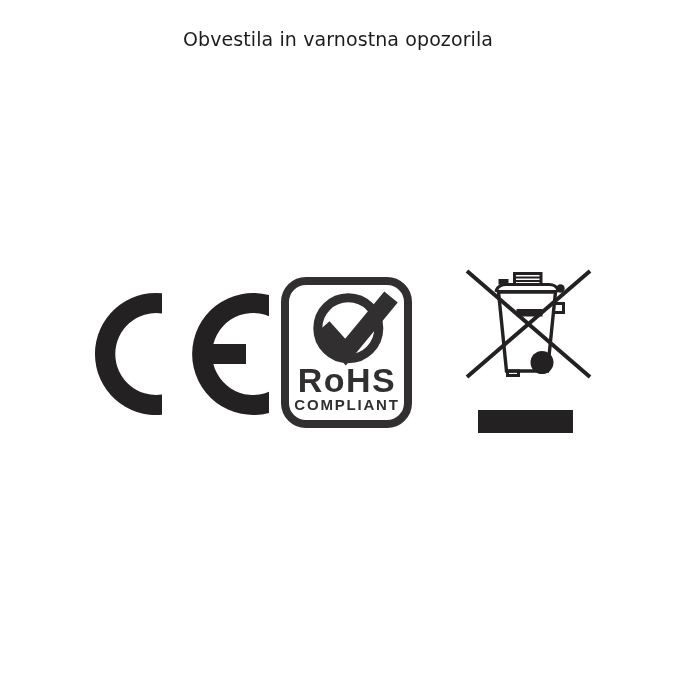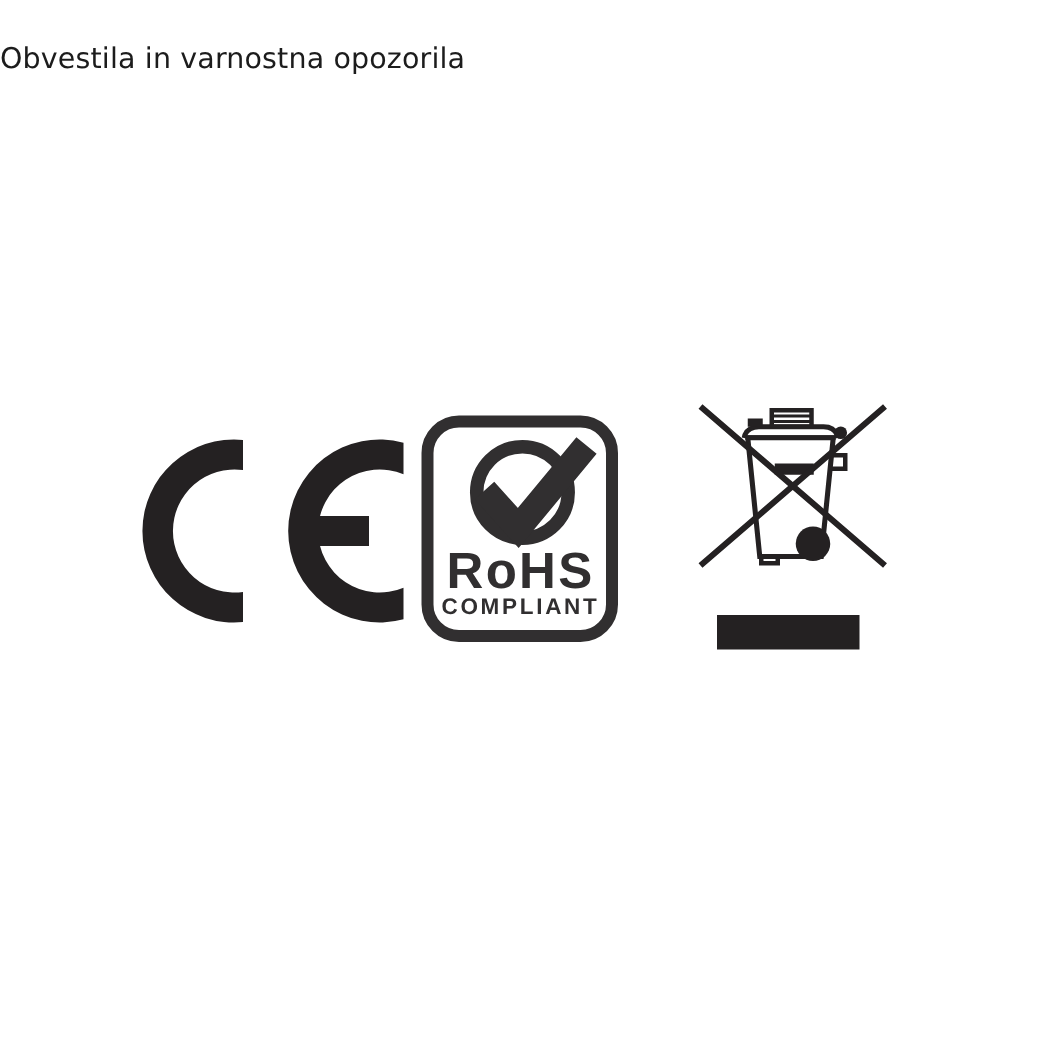--- a/index.html
+++ b/index.html
@@ -2,21 +2,21 @@
 <html><head>
 <meta charset="utf-8">
 <style>
   html,body{margin:0;padding:0;}
   body{
     width:700px;height:700px;position:relative;background:#ffffff;
     font-family:"DejaVu Sans","Liberation Sans",sans-serif;overflow:hidden;
   }
   .page-title{
     position:absolute;top:26px;left:0;width:676px;
-    text-align:left;font-size:19px;line-height:26px;font-weight:400;
+    text-align:center;font-size:19px;line-height:26px;font-weight:400;
     color:#1c1c1c;letter-spacing:0.1px;
   }
   .marks-row svg{position:absolute;display:block;}
   #ce-svg{left:88px;top:288px;width:190px;height:132px;}
   #rohs-svg{left:279px;top:273px;width:136px;height:160px;}
   #weee-svg{left:460px;top:262px;width:136px;height:175px;}
   .ce-fill{fill:#242122;}
   .rohs-stroke{stroke:#312f30;fill:none;}
   .rohs-label{
     font-family:"Liberation Sans",sans-serif;font-weight:bold;

